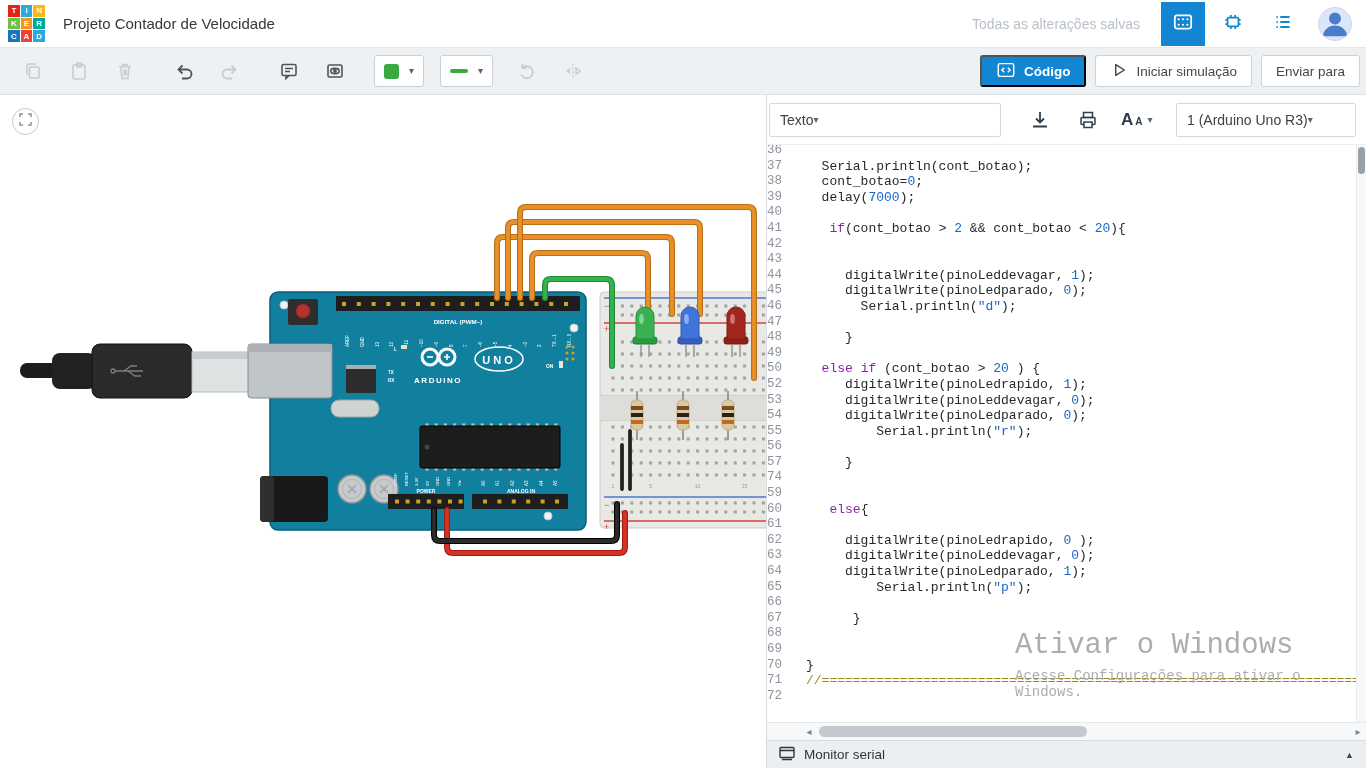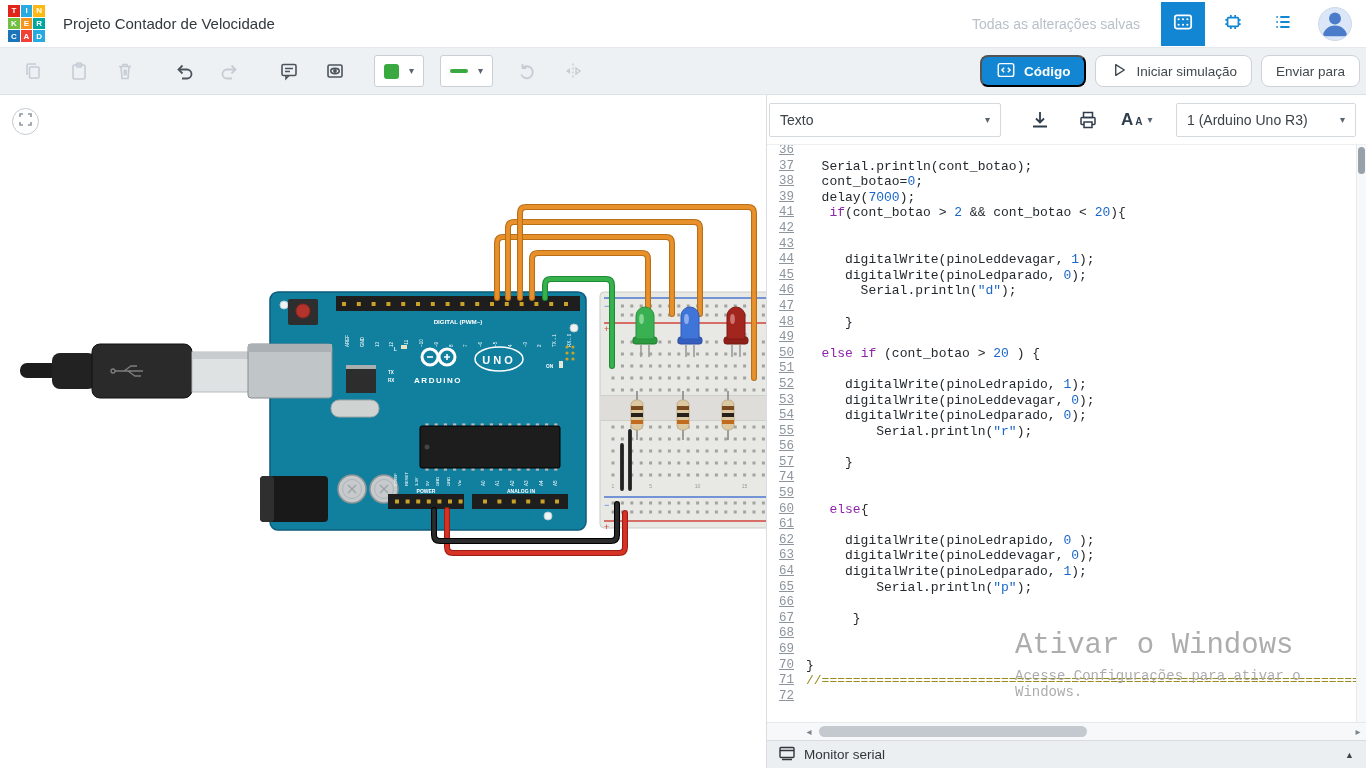--- a/index.html
+++ b/index.html
@@ -27,57 +27,57 @@
     display:flex; align-items:center; padding:0 10px; }
   .tb-icon { width:24px; height:24px; margin:0 11px; color:#4c545c; display:flex;
     align-items:center; justify-content:center; cursor:pointer; flex:0 0 auto; }
   .tb-icon.disabled { color:#c5ccd4; cursor:default; }
   .tb-select { height:32px; background:#fff; border:1px solid #c9cfd6; border-radius:3px;
     display:flex; align-items:center; gap:10px; padding:0 9px; margin:0 8px; cursor:pointer; }
   .swatch { width:15px; height:15px; background:#3aa93f; border-radius:3px; }
   .wire-swatch { width:18px; height:4px; background:#3aa93f; border-radius:2px; }
   .caret { font-size:10px; color:#5b6570; line-height:1; }
   .tb-right { margin-left:auto; display:flex; align-items:center; gap:9px; }
-  .btn { height:32px; border-radius:8px; display:flex; align-items:center; gap:8px;
+  .btn { height:32px; border-radius:3px; display:flex; align-items:center; gap:8px;
     padding:0 14px; font-size:13.5px; cursor:pointer; white-space:nowrap; }
   .btn-code { background:#1286d2; color:#fff; font-weight:bold; }
   .btn-light { background:#fff; border:1px solid #ccd2d9; color:#42484e; }
   .btn-send { margin-right:-4px; }
 
   
   .main { flex:1; display:flex; min-height:0; }
   .canvas { flex:1; position:relative; background:#fff; overflow:hidden; }
   .fit-btn { position:absolute; left:12px; top:13px; width:27px; height:27px; border-radius:50%;
     border:1.5px solid #c4cad1; background:#fff; display:flex; align-items:center; justify-content:center;
     color:#8f979e; cursor:pointer; }
 
   
   .code-panel { width:600px; flex:0 0 600px; background:#fff; border-left:1px solid #d9dde2;
     display:flex; flex-direction:column; position:relative; }
   .cp-header { height:50px; display:flex; align-items:center; padding:0 8px 0 2px;
     border-bottom:1px solid #eceff1; background:#fff; }
   .select { height:34px; background:#fff; border:1px solid #d4d9de; border-radius:2px;
-    display:flex; align-items:center; justify-content:space-between; padding:0 10px;
+    display:flex; align-items:center; padding:0 10px;
     font-size:14px; color:#3c4248; cursor:pointer; }
   .select.texto { width:232px; }
   .select.board { width:180px; margin-left:auto; margin-right:2px; }
   .hicon { color:#2e3d4c; display:flex; align-items:center; justify-content:center; cursor:pointer; }
   .hicon.dl { margin-left:28px; }
   .hicon.pr { margin-left:26px; }
   .hicon.fontsize { margin-left:22px; gap:2px; }
   .A1 { font-size:17px; font-weight:bold; color:#2e3d4c; }
   .A2 { font-size:10px; font-weight:bold; color:#2e3d4c; margin-top:4px; }
   .fontsize .caret { margin-left:3px; }
 
   .cp-editor { flex:1; min-height:0; position:relative; overflow:hidden; background:#fff;
     font-family:"Liberation Mono", monospace; font-size:13px; }
   .code-lines { margin-top:-2px; }
   .code-row { display:flex; height:15.6px; line-height:15.6px; white-space:pre; }
-  .gutter { flex:0 0 34px; width:34px; text-align:right; padding-right:7px;
-    color:#8d949c; font-size:12.5px;text-decoration:underline; }
+  .gutter { flex:0 0 34px; width:34px; text-align:left; padding-right:7px;
+    color:#8d949c; font-size:12.5px; }
   .code-text { padding-left:5px; color:#24292e; }
   .tok-kw { color:#8e24aa; }
   .tok-num { color:#1a67c9; }
   .tok-str { color:#1a67c9; }
   .tok-com { color:#9b8b1f; }
 
   .watermark { position:absolute; left:248px; bottom:22px; color:#a9a9a9; opacity:.95; }
   .wm1 { font-size:29px; }
   .wm2 { font-size:14px; margin-top:6px; }
 
@@ -819,31 +819,31 @@
           <span class="caret">▾</span>
         </div>
       </div>
 
       <div class="cp-editor">
         <div class="code-lines">
             <div class="code-row"><span class="gutter">36</span><span class="code-text"></span></div>
             <div class="code-row"><span class="gutter">37</span><span class="code-text">  Serial.println(cont_botao);</span></div>
             <div class="code-row"><span class="gutter">38</span><span class="code-text">  cont_botao=<span class="tok-num">0</span>;</span></div>
             <div class="code-row"><span class="gutter">39</span><span class="code-text">  delay(<span class="tok-num">7000</span>);</span></div>
+            <div class="code-row"><span class="gutter">40</span><span class="code-text"></span></div>
             <div class="code-row"><span class="gutter">41</span><span class="code-text">   <span class="tok-kw">if</span>(cont_botao &gt; <span class="tok-num">2</span> &amp;&amp; cont_botao &lt; <span class="tok-num">20</span>){</span></div>
             <div class="code-row"><span class="gutter">42</span><span class="code-text"></span></div>
             <div class="code-row"><span class="gutter">43</span></div>
             <div class="code-row"><span class="gutter">44</span><span class="code-text">     digitalWrite(pinoLeddevagar, <span class="tok-num">1</span>);</span></div>
             <div class="code-row"><span class="gutter">45</span><span class="code-text">     digitalWrite(pinoLedparado, <span class="tok-num">0</span>);</span></div>
             <div class="code-row"><span class="gutter">46</span><span class="code-text">       Serial.println(<span class="tok-str">"d"</span>);</span></div>
             <div class="code-row"><span class="gutter">47</span><span class="code-text"></span></div>
             <div class="code-row"><span class="gutter">48</span><span class="code-text">     }</span></div>
             <div class="code-row"><span class="gutter">49</span><span class="code-text"></span></div>
             <div class="code-row"><span class="gutter">50</span><span class="code-text">  <span class="tok-kw">else</span> <span class="tok-kw">if</span> (cont_botao &gt; <span class="tok-num">20</span> ) {</span></div>
-            <div class="code-row"><span class="gutter">51</span><span class="code-text"></span></div>
             <div class="code-row"><span class="gutter">52</span><span class="code-text">     digitalWrite(pinoLedrapido, <span class="tok-num">1</span>);</span></div>
             <div class="code-row"><span class="gutter">53</span><span class="code-text">     digitalWrite(pinoLeddevagar, <span class="tok-num">0</span>);</span></div>
             <div class="code-row"><span class="gutter">54</span><span class="code-text">     digitalWrite(pinoLedparado, <span class="tok-num">0</span>);</span></div>
             <div class="code-row"><span class="gutter">55</span><span class="code-text">         Serial.println(<span class="tok-str">"r"</span>);</span></div>
             <div class="code-row"><span class="gutter">56</span><span class="code-text"></span></div>
             <div class="code-row"><span class="gutter">57</span><span class="code-text">     }</span></div>
             <div class="code-row"><span class="gutter">74</span><span class="code-text"></span></div>
             <div class="code-row"><span class="gutter">59</span><span class="code-text"></span></div>
             <div class="code-row"><span class="gutter">60</span><span class="code-text">   <span class="tok-kw">else</span>{</span></div>
             <div class="code-row"><span class="gutter">61</span><span class="code-text"></span></div>

